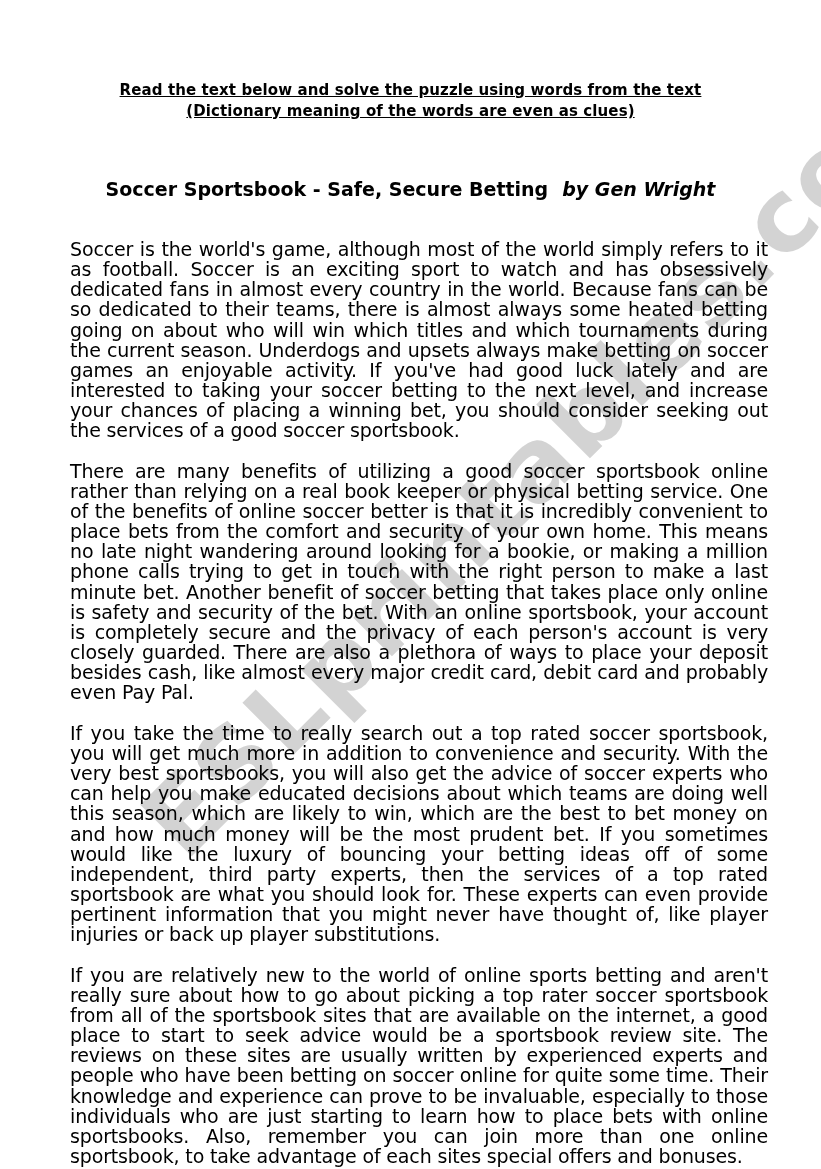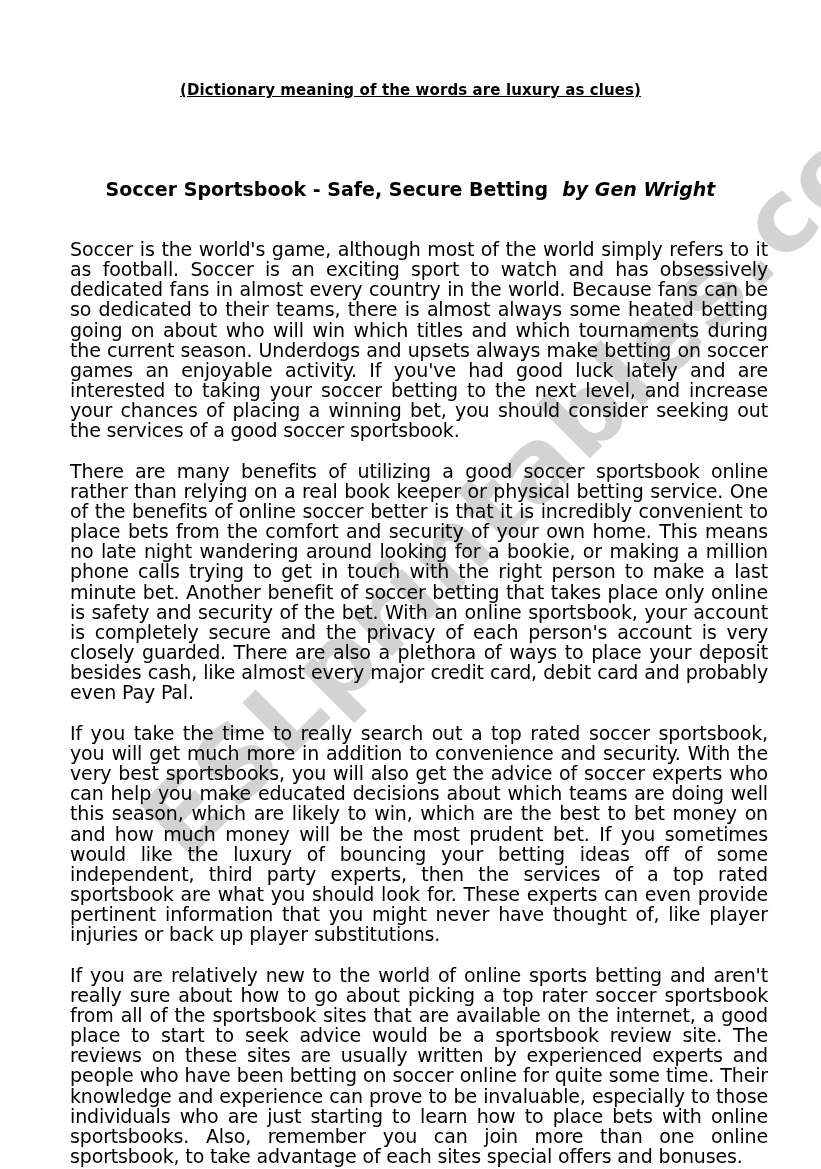--- a/index.html
+++ b/index.html
@@ -92,21 +92,22 @@
 </head>
 <body>
 
 <div class="page">
 
   <div class="watermark">ESLprintables.com</div>
 
   <div class="content-layer">
 
     <div class="instructions">
-      <div>(Dictionary meaning of the words are luxury as clues)</div>
+      <div>Read the text below and solve the puzzle using words from the text</div>
+      <div>(Dictionary meaning of the words are even as clues)</div>
     </div>
 
     <div class="article-title"><span>Soccer Sportsbook - Safe, Secure Betting</span><span class="byline">by Gen Wright</span></div>
 
     <div class="body-text">
       <p>Soccer is the world's game, although most of the world simply refers to it as football. Soccer is an exciting sport to watch and has obsessively dedicated fans in almost every country in the world. Because fans can be so dedicated to their teams, there is almost always some heated betting going on about who will win which titles and which tournaments during the current season. Underdogs and upsets always make betting on soccer games an enjoyable activity. If you've had good luck lately and are interested to taking your soccer betting to the next level, and increase your chances of placing a winning bet, you should consider seeking out the services of a good soccer sportsbook.</p>
       <p>There are many benefits of utilizing a good soccer sportsbook online rather than relying on a real book keeper or physical betting service. One of the benefits of online soccer better is that it is incredibly convenient to place bets from the comfort and security of your own home. This means no late night wandering around looking for a bookie, or making a million phone calls trying to get in touch with the right person to make a last minute bet. Another benefit of soccer betting that takes place only online is safety and security of the bet. With an online sportsbook, your account is completely secure and the privacy of each person's account is very closely guarded. There are also a plethora of ways to place your deposit besides cash, like almost every major credit card, debit card and probably even Pay Pal.</p>
       <p>If you take the time to really search out a top rated soccer sportsbook, you will get much more in addition to convenience and security. With the very best sportsbooks, you will also get the advice of soccer experts who can help you make educated decisions about which teams are doing well this season, which are likely to win, which are the best to bet money on and how much money will be the most prudent bet. If you sometimes would like the luxury of bouncing your betting ideas off of some independent, third party experts, then the services of a top rated sportsbook are what you should look for. These experts can even provide pertinent information that you might never have thought of, like player injuries or back up player substitutions.</p>
       <p>If you are relatively new to the world of online sports betting and aren't really sure about how to go about picking a top rater soccer sportsbook from all of the sportsbook sites that are available on the internet, a good place to start to seek advice would be a sportsbook review site. The reviews on these sites are usually written by experienced experts and people who have been betting on soccer online for quite some time. Their knowledge and experience can prove to be invaluable, especially to those individuals who are just starting to learn how to place bets with online sportsbooks. Also, remember you can join more than one online sportsbook, to take advantage of each sites special offers and bonuses.</p>
     </div>

